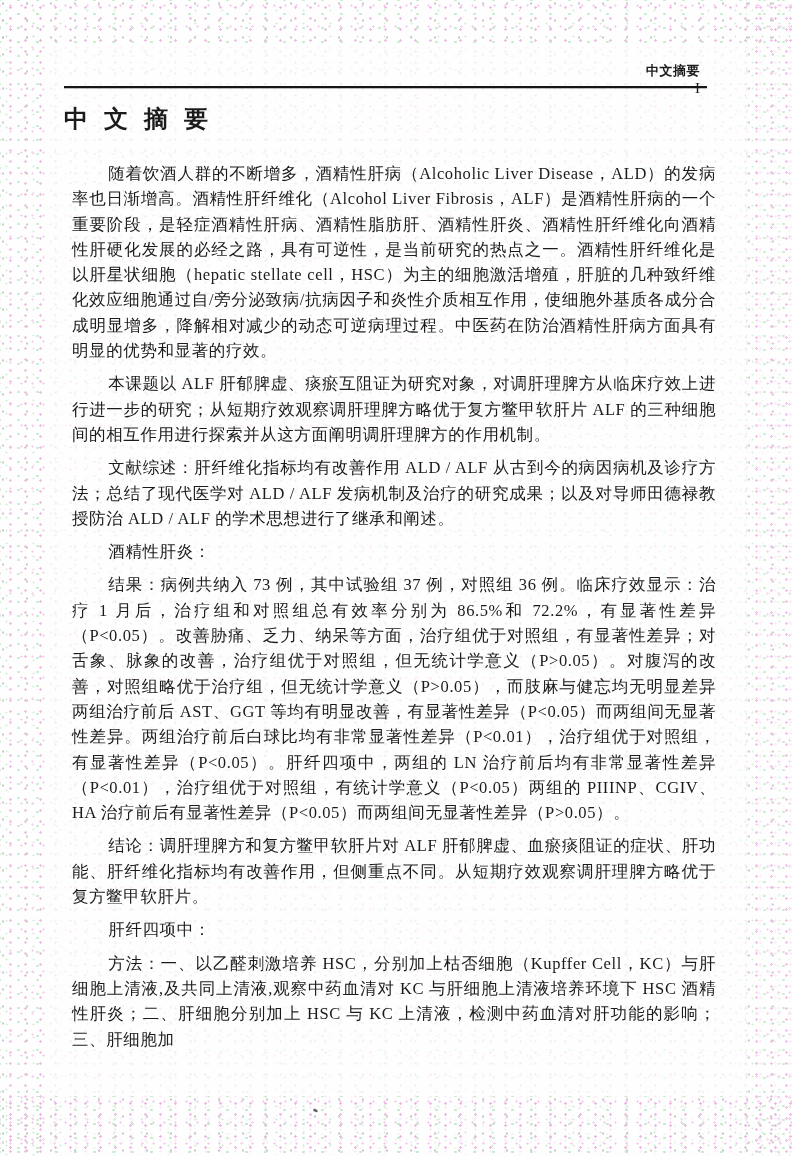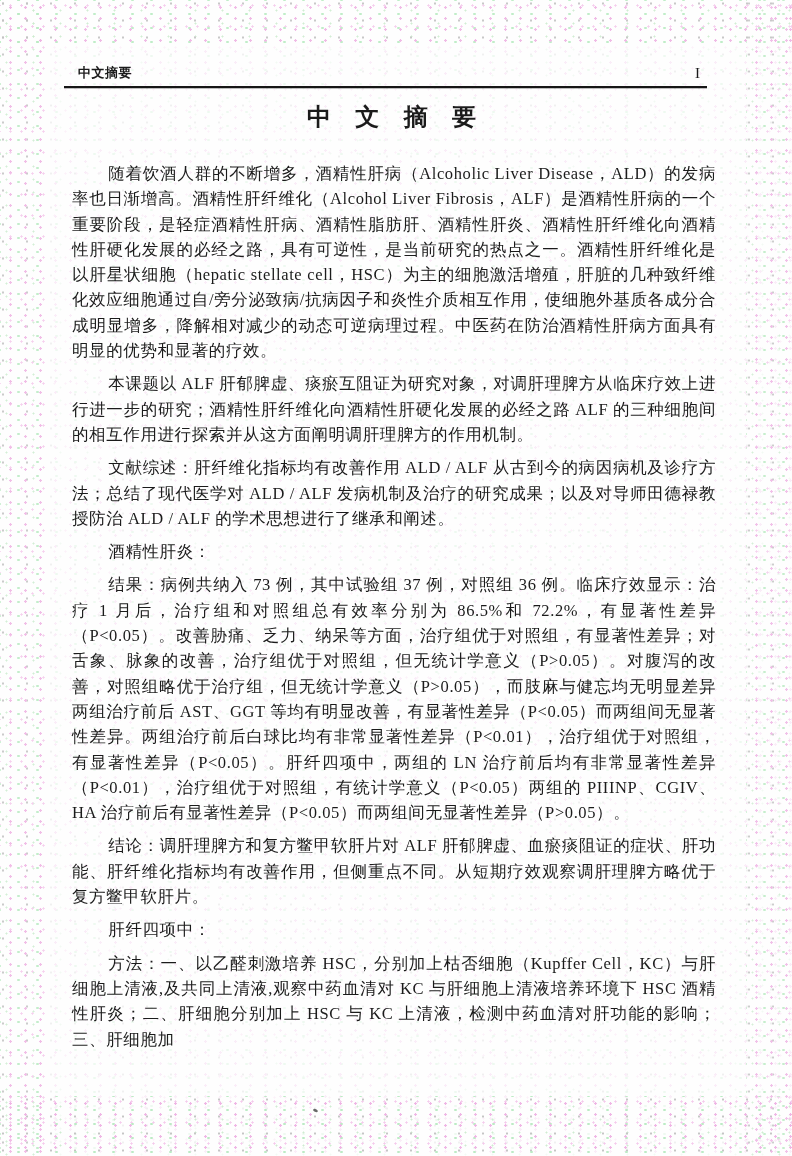--- a/index.html
+++ b/index.html
@@ -33,31 +33,31 @@
 
   .artifact-dot{
     position:absolute;left:313px;top:1109px;width:5px;height:3px;
     background:#4e4e4e;border-radius:50%;opacity:.85;transform:rotate(25deg);
   }
 
   .content{position:absolute;left:64px;top:62px;width:660px;}
 
   .running-header{
     display:flex;justify-content:space-between;align-items:flex-end;
-    height:20px;padding:0 24px 0 14px;
+    height:20px;padding:0 24px 0 14px;flex-direction:column;
   }
   .running-header .rh-title{font-size:13px;font-weight:bold;letter-spacing:.5px;}
   .running-header .rh-page{font-size:15px;}
 
   .header-rule{height:2px;background:#161616;margin:4px 17px 0 0;
     box-shadow:0 1px 0 rgba(0,0,0,.25);}
 
   .doc-title{
-    margin:15px 0 0 0;text-align:center;
-    font-size:24px;font-weight:bold;letter-spacing:5px;line-height:32px;font-family:Liberation Mono, monospace;
+    margin:15px 0 0 0;text-align:left;
+    font-size:24px;font-weight:bold;letter-spacing:5px;line-height:32px;
   }
 
   .abstract-body{
     margin-top:26px;
     font-size:16.5px;line-height:25.3px;letter-spacing:.6px;
     text-align:justify;
   }
   .abstract-body p{margin:8px;text-indent:2.2em;}
 </style>
 </head>
@@ -78,21 +78,21 @@
       <span class="rh-title">中文摘要</span>
       <span class="rh-page">I</span>
     </div>
 
     <div class="header-rule"></div>
 
     <h1 class="doc-title">中 文 摘 要</h1>
 
     <div class="abstract-body">
       <p>随着饮酒人群的不断增多，酒精性肝病（Alcoholic Liver Disease，ALD）的发病率也日渐增高。酒精性肝纤维化（Alcohol Liver Fibrosis，ALF）是酒精性肝病的一个重要阶段，是轻症酒精性肝病、酒精性脂肪肝、酒精性肝炎、酒精性肝纤维化向酒精性肝硬化发展的必经之路，具有可逆性，是当前研究的热点之一。酒精性肝纤维化是以肝星状细胞（hepatic stellate cell，HSC）为主的细胞激活增殖，肝脏的几种致纤维化效应细胞通过自/旁分泌致病/抗病因子和炎性介质相互作用，使细胞外基质各成分合成明显增多，降解相对减少的动态可逆病理过程。中医药在防治酒精性肝病方面具有明显的优势和显著的疗效。</p>
-      <p>本课题以 ALF 肝郁脾虚、痰瘀互阻证为研究对象，对调肝理脾方从临床疗效上进行进一步的研究；酒精性肝纤维化向酒精性肝硬化发展的必经之路 ALF 的三种细胞间的相互作用进行探索并从这方面阐明调肝理脾方的作用机制。</p>
+      <p>本课题以 ALF 肝郁脾虚、痰瘀互阻证为研究对象，对调肝理脾方从临床疗效上进行进一步的研究；从短期疗效观察调肝理脾方略优于复方鳖甲软肝片 ALF 的三种细胞间的相互作用进行探索并从这方面阐明调肝理脾方的作用机制。</p>
       <p>文献综述：肝纤维化指标均有改善作用 ALD / ALF 从古到今的病因病机及诊疗方法；总结了现代医学对 ALD / ALF 发病机制及治疗的研究成果；以及对导师田德禄教授防治 ALD / ALF 的学术思想进行了继承和阐述。</p>
       <p>酒精性肝炎：</p>
       <p>结果：病例共纳入 73 例，其中试验组 37 例，对照组 36 例。临床疗效显示：治疗 1 月后，治疗组和对照组总有效率分别为 86.5%和 72.2%，有显著性差异（P&lt;0.05）。改善胁痛、乏力、纳呆等方面，治疗组优于对照组，有显著性差异；对舌象、脉象的改善，治疗组优于对照组，但无统计学意义（P&gt;0.05）。对腹泻的改善，对照组略优于治疗组，但无统计学意义（P&gt;0.05），而肢麻与健忘均无明显差异两组治疗前后 AST、GGT 等均有明显改善，有显著性差异（P&lt;0.05）而两组间无显著性差异。两组治疗前后白球比均有非常显著性差异（P&lt;0.01），治疗组优于对照组，有显著性差异（P&lt;0.05）。肝纤四项中，两组的 LN 治疗前后均有非常显著性差异（P&lt;0.01），治疗组优于对照组，有统计学意义（P&lt;0.05）两组的 PIIINP、CGIV、HA 治疗前后有显著性差异（P&lt;0.05）而两组间无显著性差异（P&gt;0.05）。</p>
       <p>结论：调肝理脾方和复方鳖甲软肝片对 ALF 肝郁脾虚、血瘀痰阻证的症状、肝功能、肝纤维化指标均有改善作用，但侧重点不同。从短期疗效观察调肝理脾方略优于复方鳖甲软肝片。</p>
       <p>肝纤四项中：</p>
       <p>方法：一、以乙醛刺激培养 HSC，分别加上枯否细胞（Kupffer Cell，KC）与肝细胞上清液,及共同上清液,观察中药血清对 KC 与肝细胞上清液培养环境下 HSC 酒精性肝炎；二、肝细胞分别加上 HSC 与 KC 上清液，检测中药血清对肝功能的影响； 三、肝细胞加</p>
     </div>
 
   </div>
 </div>

